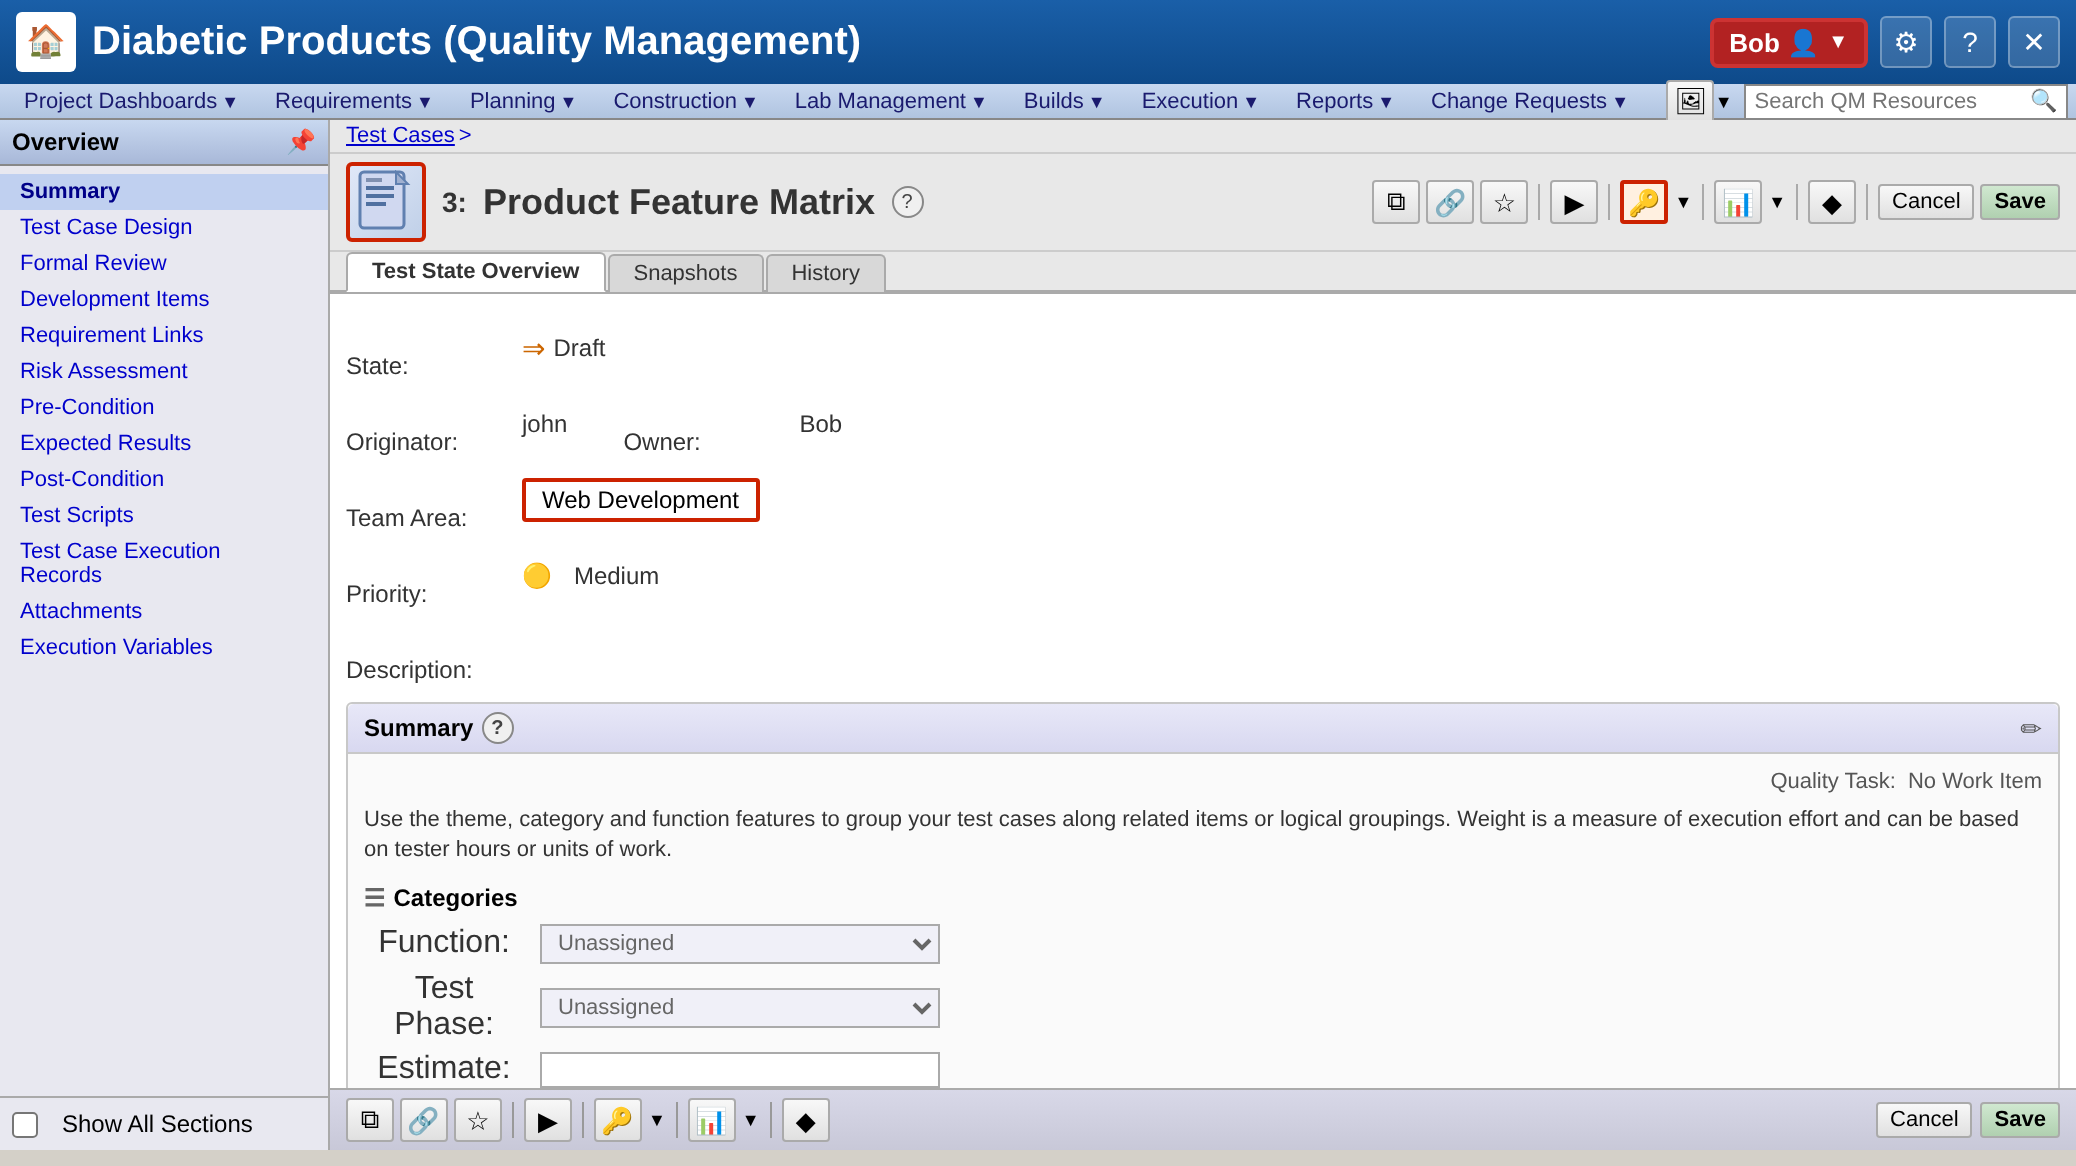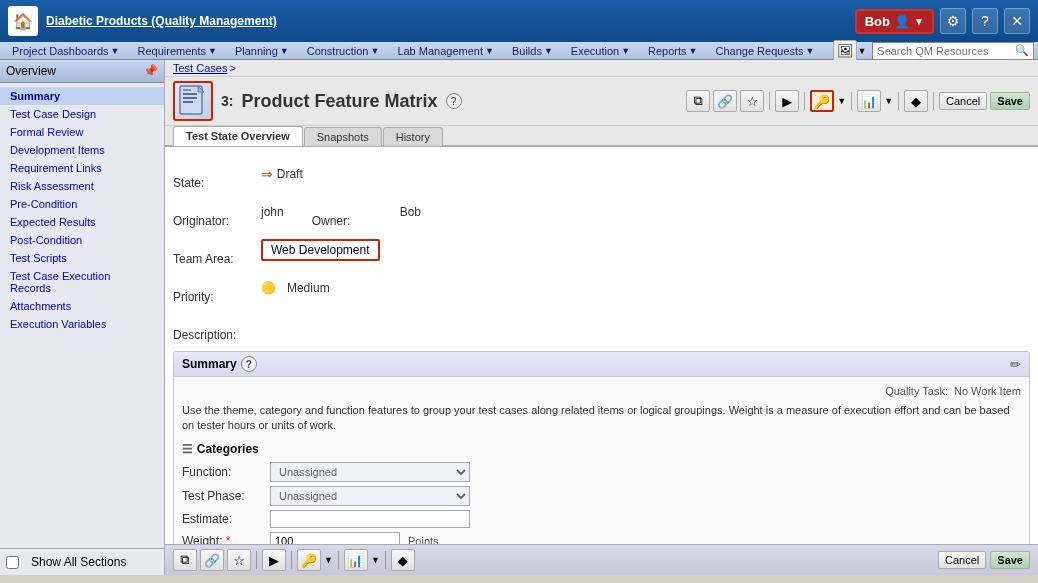--- a/index.html
+++ b/index.html
@@ -10,21 +10,21 @@
       background: linear-gradient(to bottom, #1a5fa8, #0e4a8a);
       height: 42px;
       display: flex;
       align-items: center;
       justify-content: space-between;
       padding: 0 8px;
       color: white;
     }
     .title-bar-left { display: flex; align-items: center; gap: 8px; }
     .title-bar-logo { width: 30px; height: 30px; background: #fff; border-radius: 3px; display: flex; align-items: center; justify-content: center; font-size: 16px; }
-    .title-bar-title { font-size: 12px; font-weight: bold; color: white; text-decoration: underline; }
+    .title-bar-title { font-size: 20px; font-weight: bold; color: white; }
     .title-bar-right { display: flex; align-items: center; gap: 6px; }
     .user-badge {
       background: #b22222;
       border: 2px solid #cc3333;
       border-radius: 4px;
       padding: 3px 8px;
       color: white;
       font-weight: bold;
       font-size: 13px;
       display: flex; align-items: center; gap: 4px;
@@ -81,21 +81,21 @@
       width: 165px;
       background: #e8e8f0;
       border-right: 1px solid #aaa;
       display: flex;
       flex-direction: column;
       overflow: hidden;
     }
     .sidebar-header {
       background: linear-gradient(to bottom, #c8d8f0, #a8b8d8);
       padding: 4px 6px;
-      font-weight: normal;
+      font-weight: bold;
       font-size: 12px;
       display: flex;
       align-items: center;
       justify-content: space-between;
       border-bottom: 1px solid #888;
     }
     .sidebar-nav { flex: 1; padding: 4px 0; overflow-y: auto; }
     .sidebar-item {
       padding: 3px 10px;
       font-size: 11px;
@@ -251,21 +251,21 @@
     .summary-title { font-weight: bold; font-size: 12px; display: flex; align-items: center; gap: 4px; }
     .summary-body { padding: 8px; }
     .quality-task-row { display: flex; justify-content: flex-end; align-items: center; gap: 6px; font-size: 11px; color: #555; margin-bottom: 6px; }
     .description-text { font-size: 11px; color: #333; line-height: 1.4; margin-bottom: 8px; }
 
     
     .categories-section { margin-top: 6px; }
     .categories-header { font-weight: bold; font-size: 12px; display: flex; align-items: center; gap: 4px; margin-bottom: 4px; }
     .categories-icon { font-size: 12px; color: #666; }
     .category-row { display: flex; align-items: center; gap: 8px; padding: 2px 0; }
-    .category-label { font-size: 12px; color: #333; width: 80px; text-align: left; }
+    .category-label { font-size: 16px; color: #333; width: 80px; text-align: center; }
     .category-select {
       width: 200px; height: 20px;
       border: 1px solid #aaa;
       background: #f0f0f8;
       font-size: 11px;
       padding: 0 4px;
       color: #666;
     }
     .estimate-input {
       width: 200px; height: 18px;

